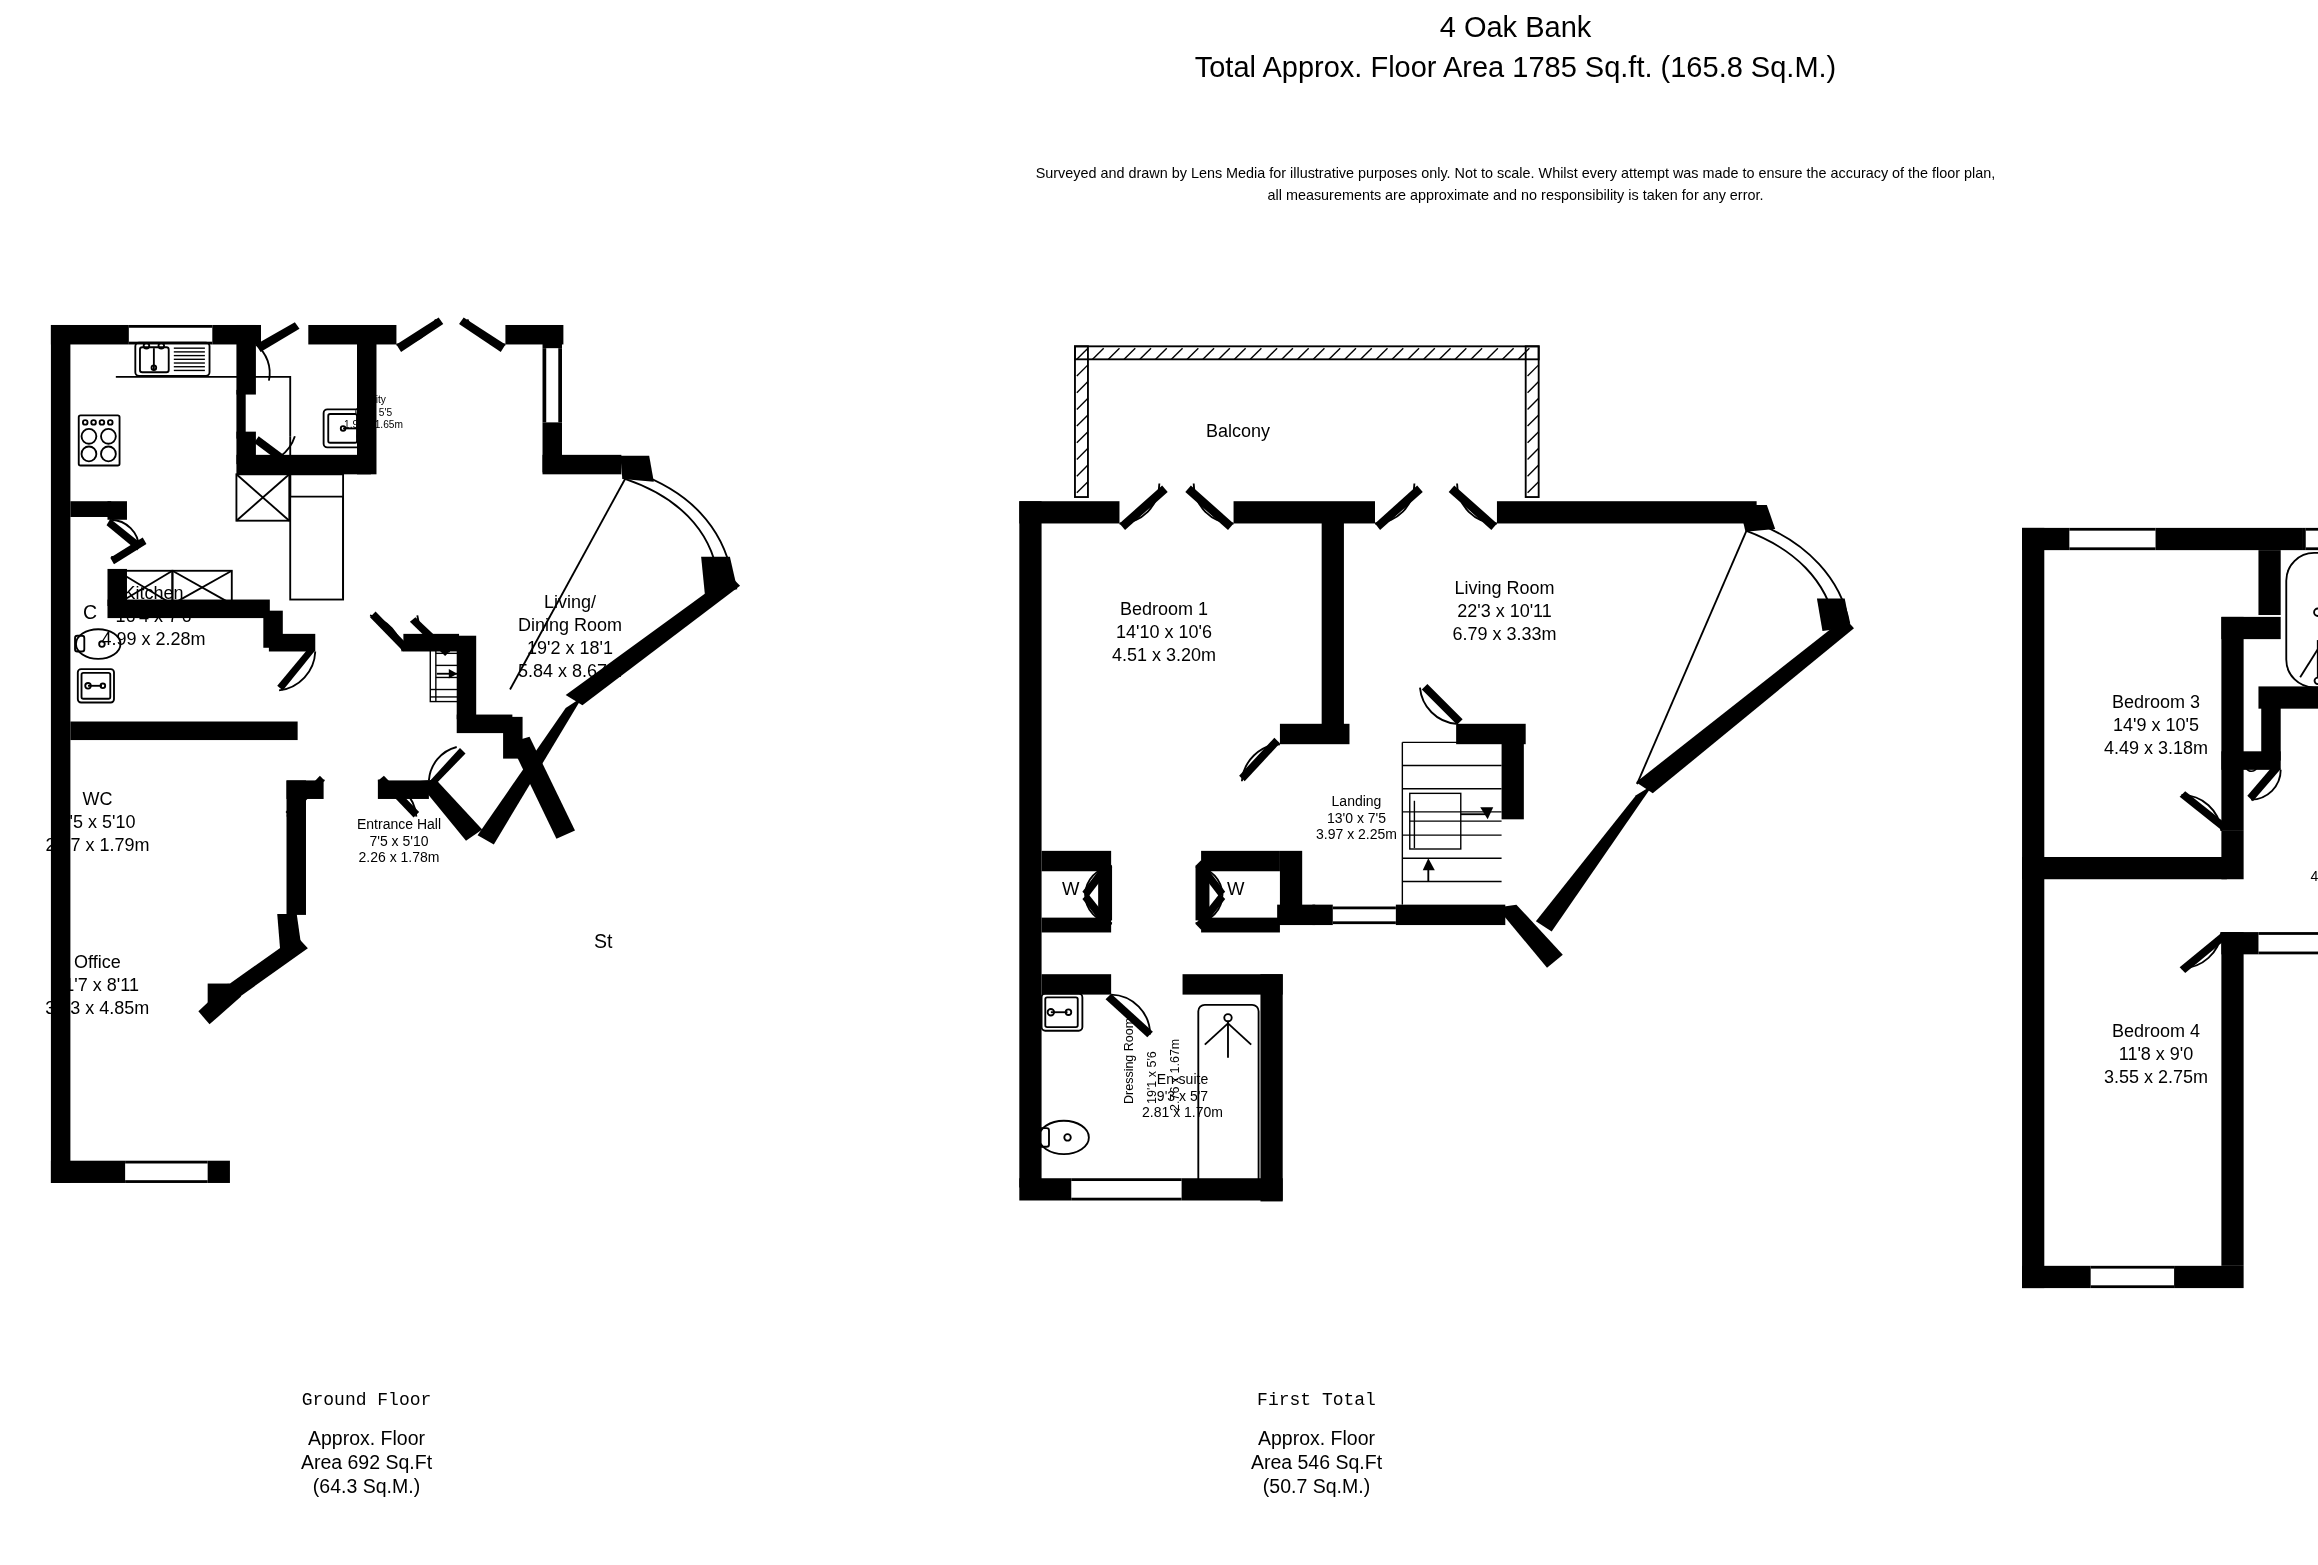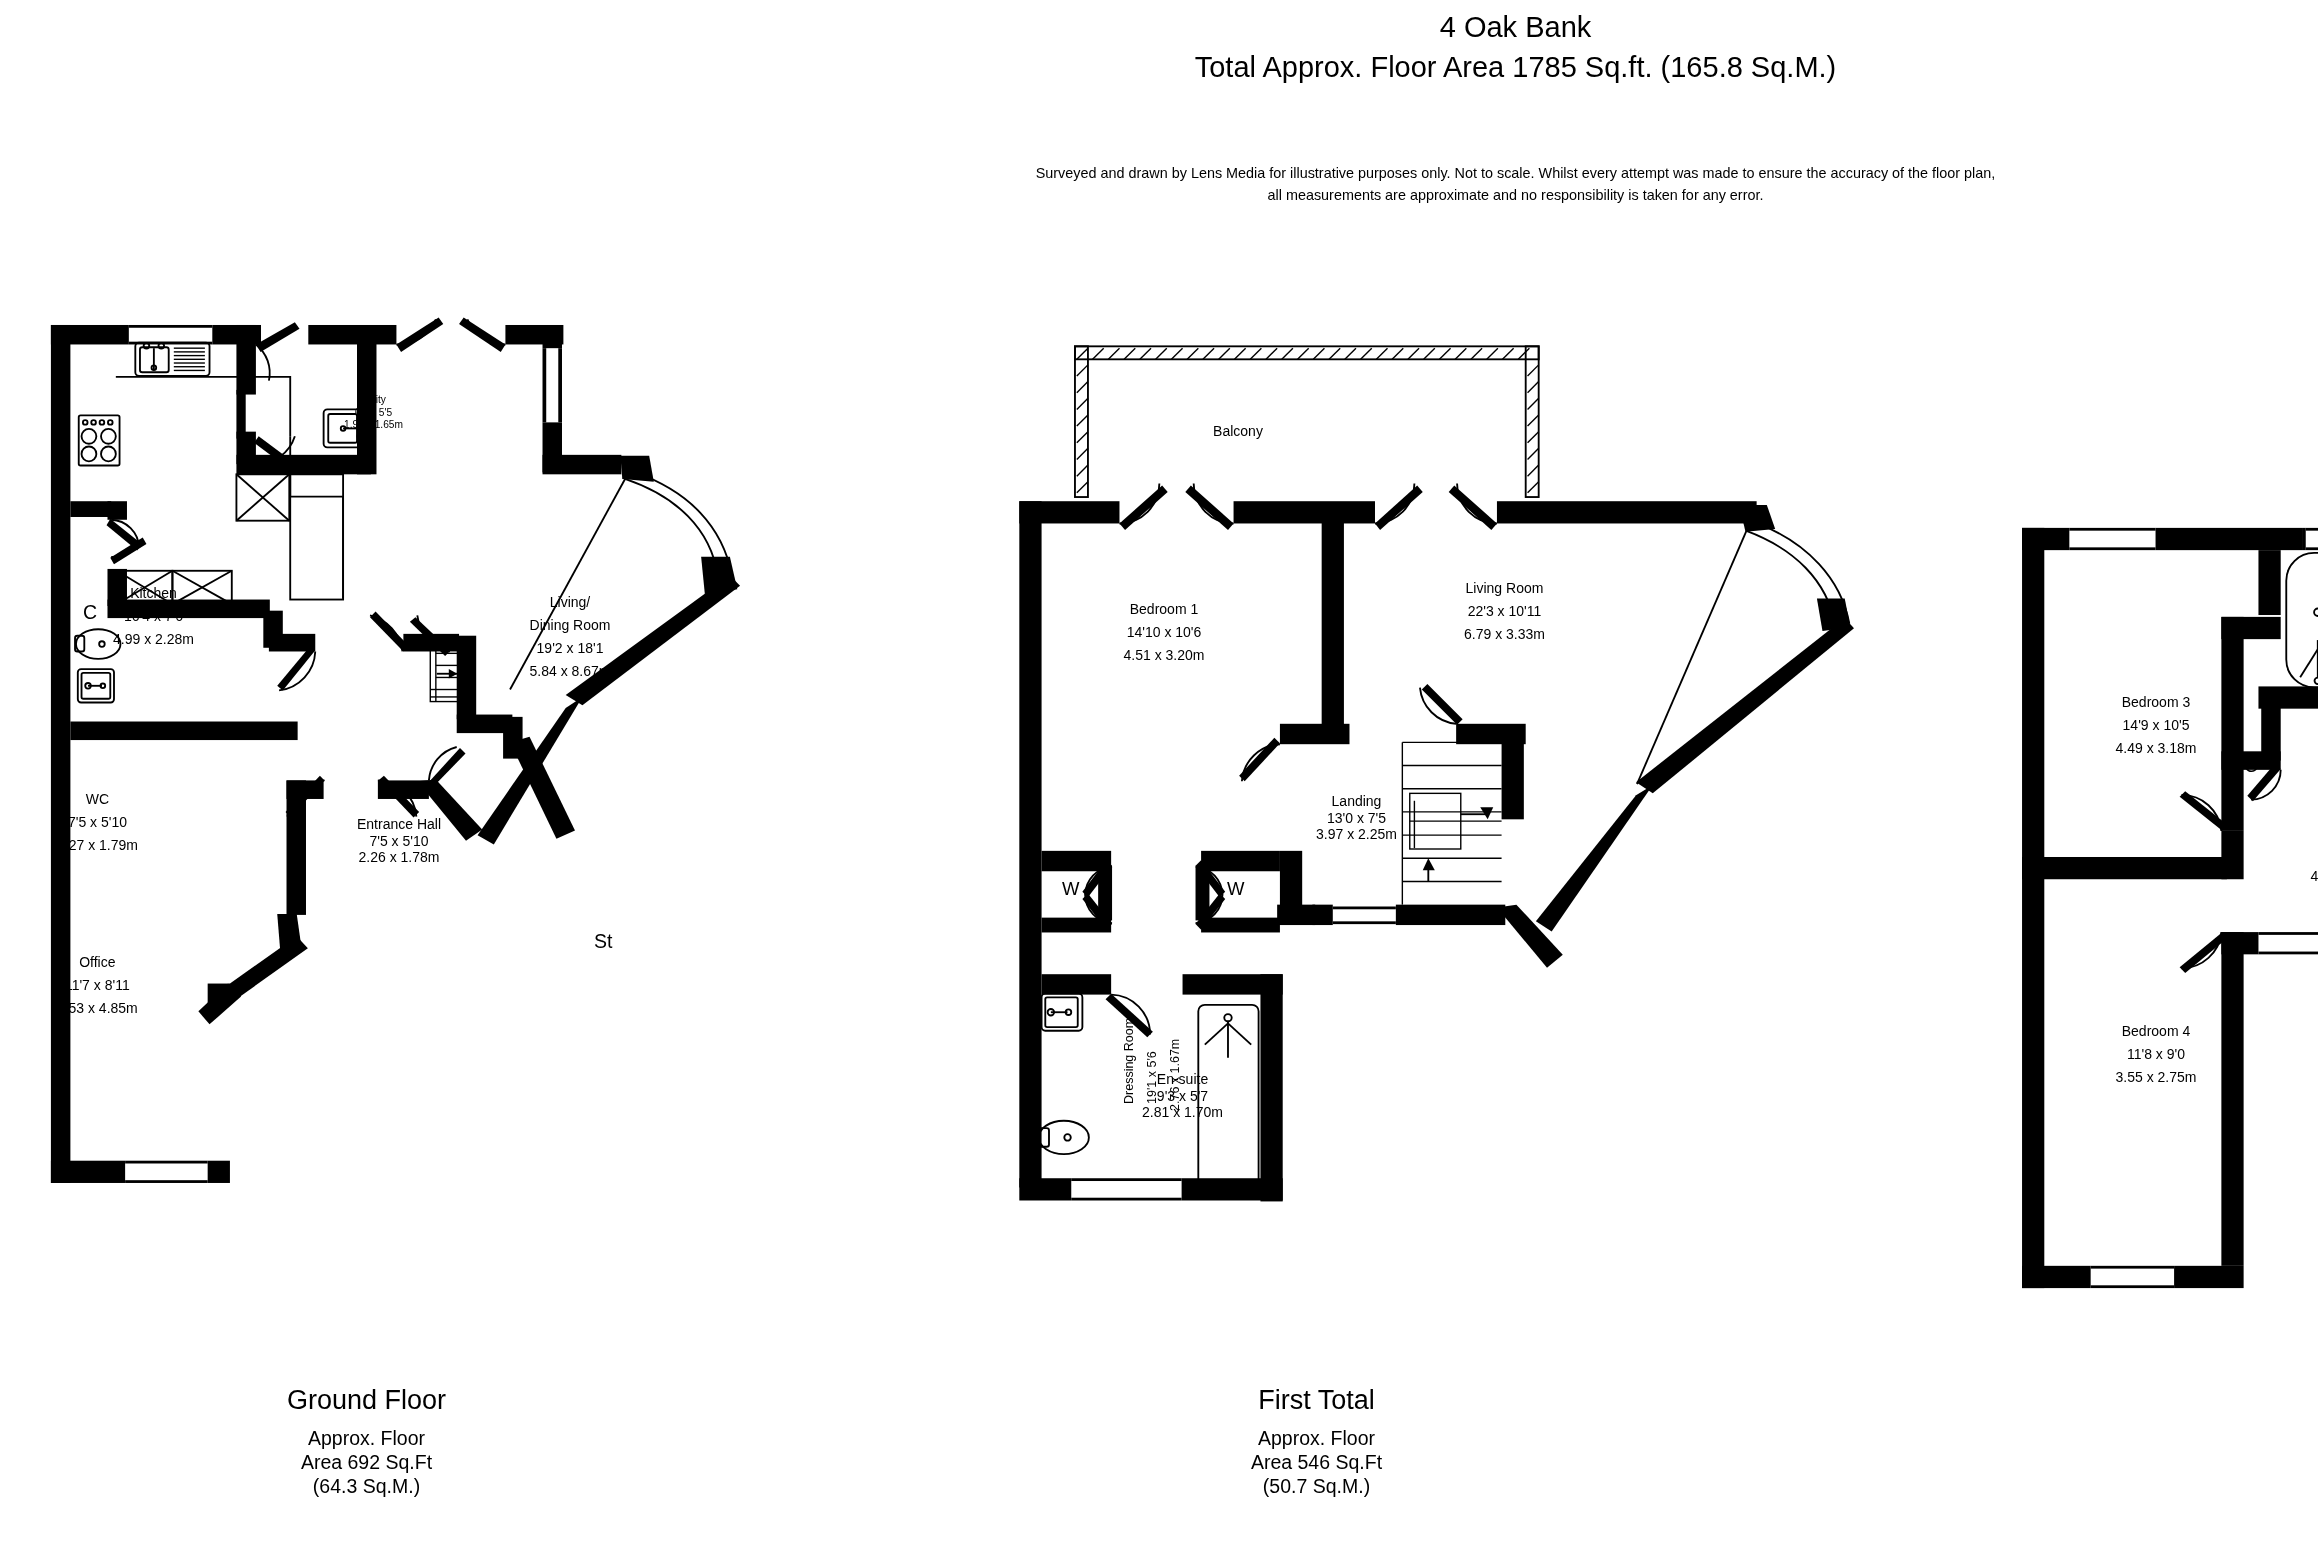--- a/index.html
+++ b/index.html
@@ -5,30 +5,30 @@
   html,body{margin:0;padding:0;background:#ffffff;}
   body{width:3031px;height:1566px;position:relative;overflow:hidden;
        font-family:"Liberation Sans","DejaVu Sans",sans-serif;color:#000;}
   .abs{position:absolute;}
   .ctr{text-align:center;}
   #title-block{left:0;top:8.3px;width:3031px;}
   #title-block .t1{font-size:29px;line-height:39px;}
   #title-block .t2{font-size:29px;line-height:40px;}
   #disclaimer{left:0;top:162px;width:3031px;font-size:14.4px;line-height:22px;}
   .plan{position:absolute;}
-  .room-label{position:absolute;text-align:center;white-space:nowrap;font-size:14px;line-height:23px;}
+  .room-label{position:absolute;text-align:center;white-space:nowrap;font-size:18px;line-height:23px;}
   .room-label.sm{font-size:10.2px;line-height:12.5px;padding-left:28px;}
   .room-label.md{font-size:14px;line-height:16.7px;}
   .room-label .nm{display:block;}
   .room-label .d1{display:block;}
   .room-label .d2{display:block;}
   .tag{position:absolute;font-size:19.5px;line-height:19.5px;}
   .tag.w{font-size:18.5px;}
   .floor-cap{position:absolute;text-align:center;width:417px;}
-  .floor-cap .fname{font-size:27px;line-height:27px;}
+  .floor-cap .fname{font-size:18px;line-height:27px;font-family:Liberation Mono, monospace;}
   .floor-cap .farea{font-size:19.5px;line-height:24px;margin-top:12px;}
   .vert{position:absolute;transform-origin:0 0;white-space:nowrap;}
   svg{display:block;}
 </style>
 </head>
 <body>
 
 <div id="title-block" class="abs ctr">
   <div class="t1">4 Oak Bank</div>
   <div class="t2">Total Approx. Floor Area 1785 Sq.ft. (165.8 Sq.M.)</div>

